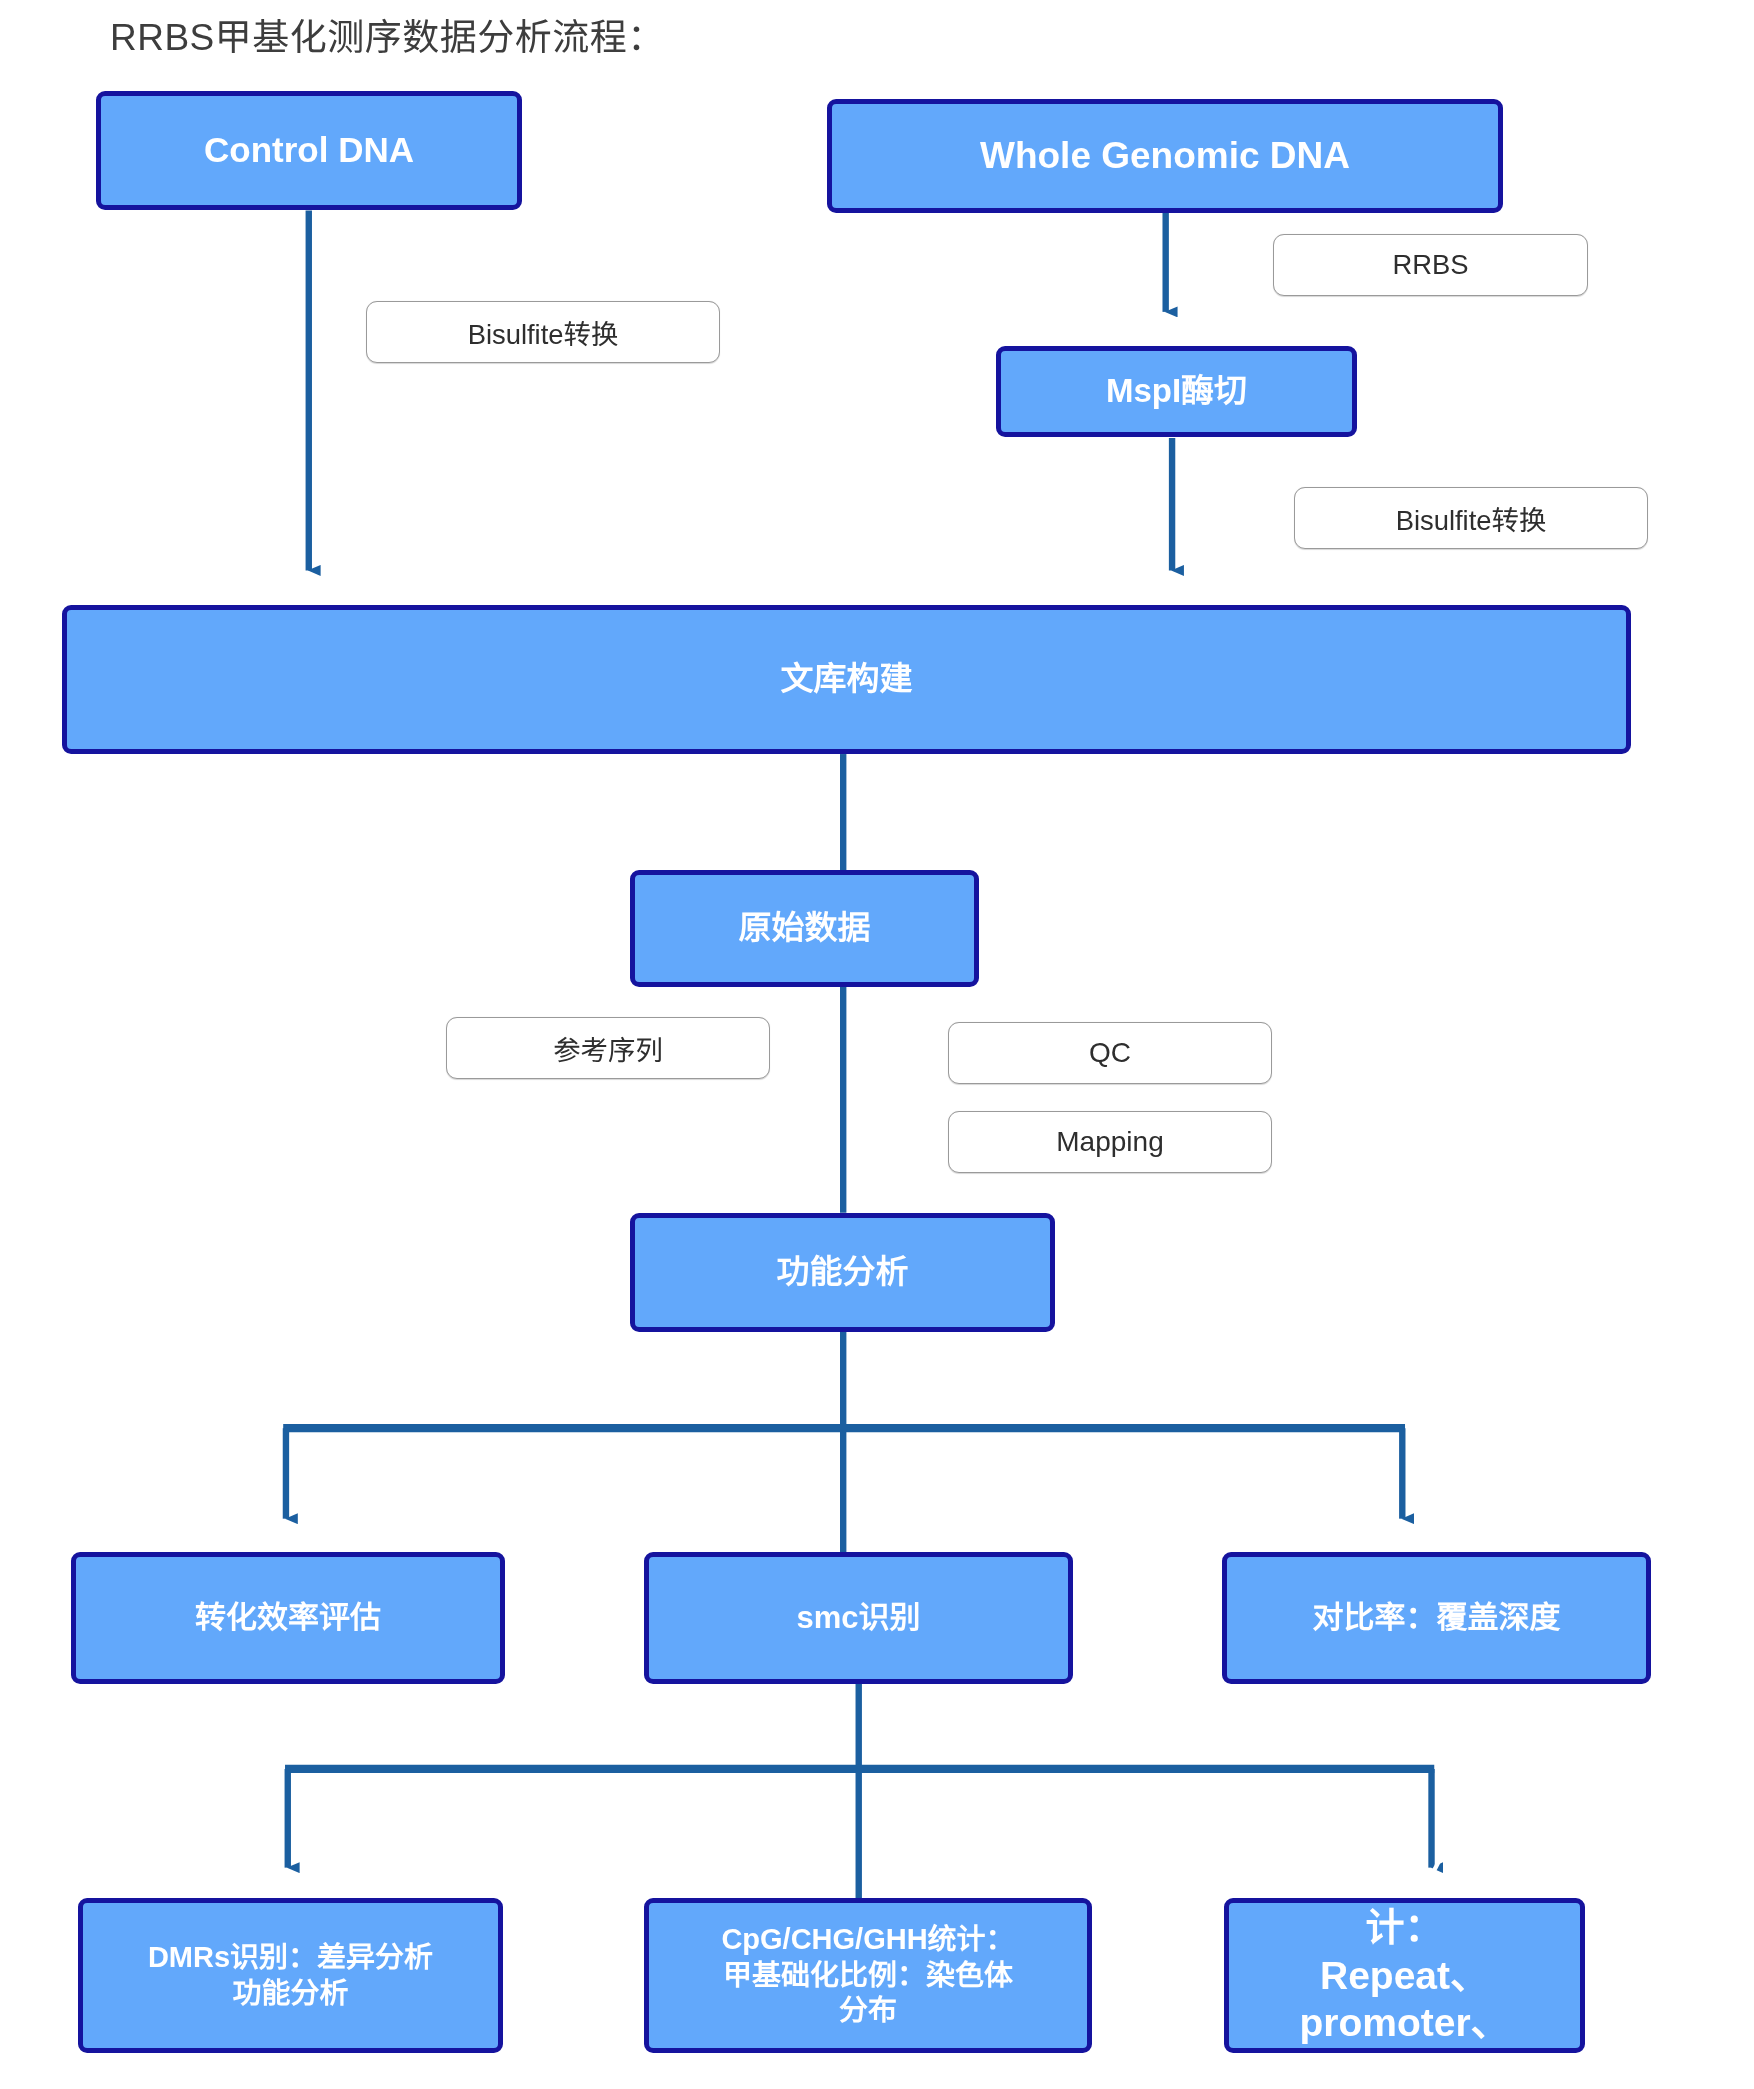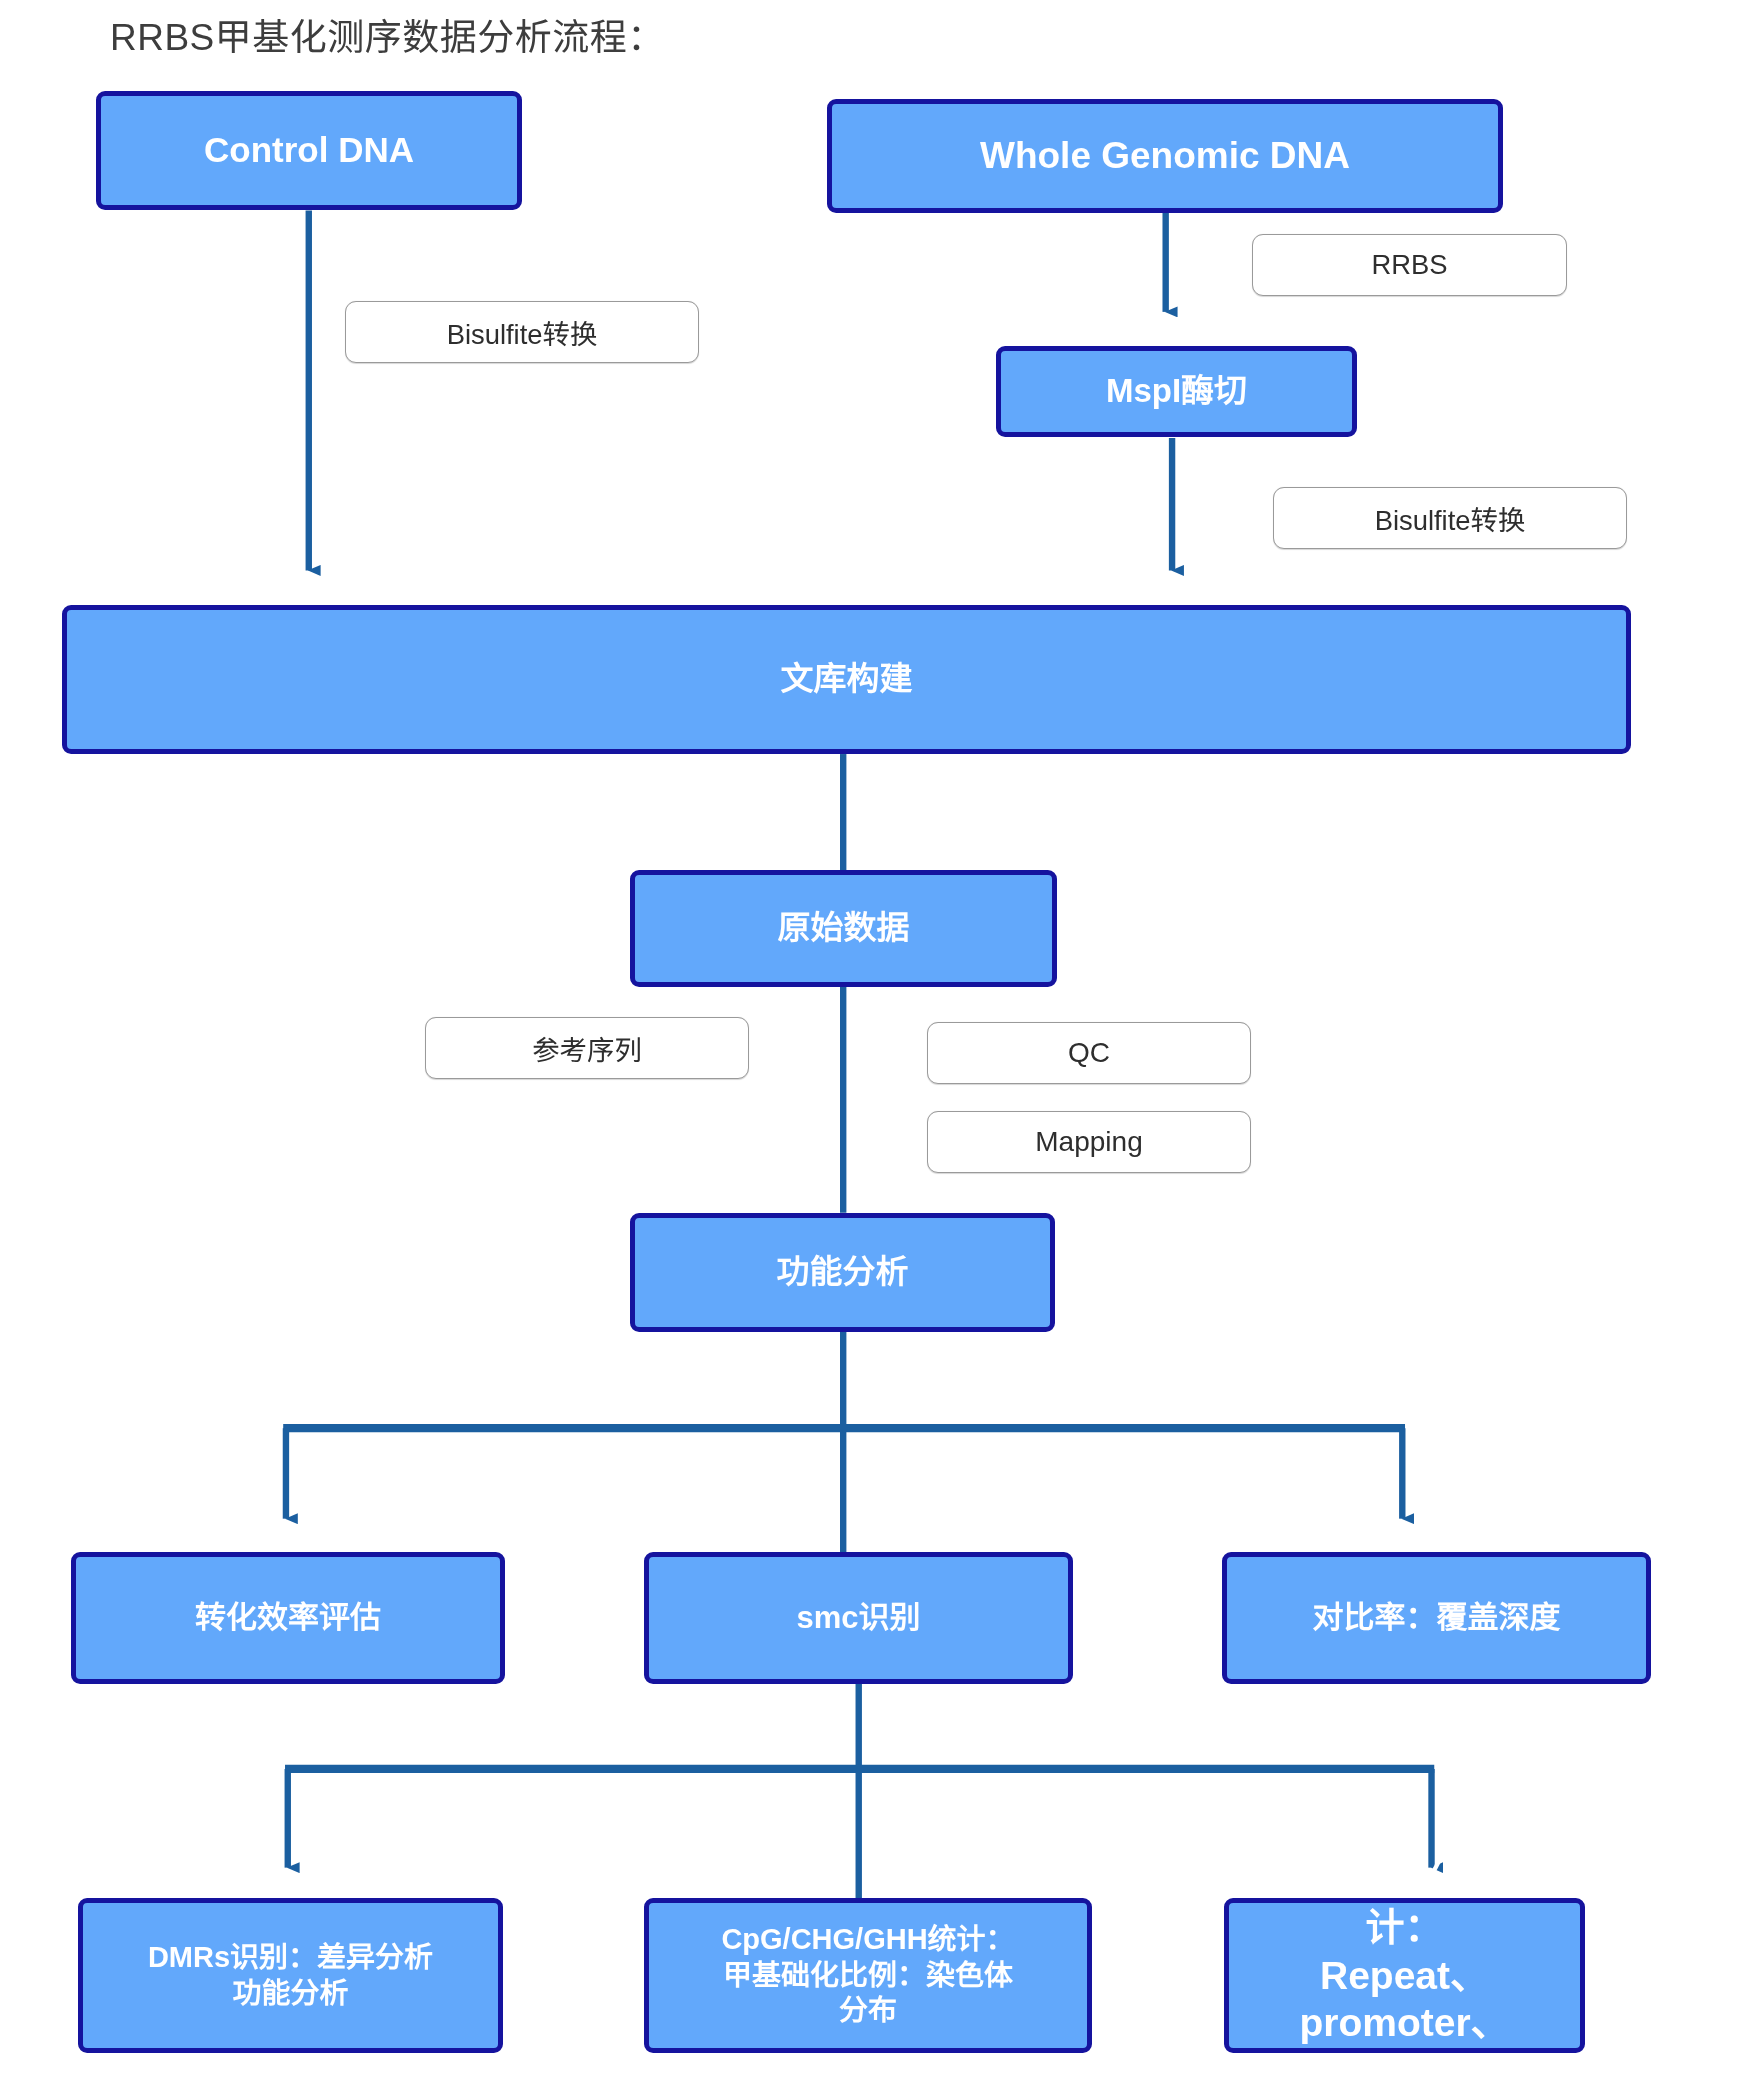--- a/index.html
+++ b/index.html
@@ -60,27 +60,28 @@
     background: #ffffff;
     border: 1.8px solid #9a9a9a;
     border-radius: 11px;
     color: #2e2e2e;
     display: flex;
     align-items: center;
     justify-content: center;
     text-align: center;
     z-index: 3;
     box-shadow: 0 0.9px 0.9px rgba(0,0,0,0.16);
+    margin-left: 21px;
   }
   
   #n-control      { left:96px;  top:91px;  width:426px;  height:119px; font-size:35px; }
   #n-wgdna        { left:827px;  top:80px;   width:676px;  height:114px; font-size:37px;margin-top:19px; }
   #n-mspi         { left:996px; top:346px;  width:361px;  height:91px; font-size:33px; }
   #n-library      { left:62px;   top:605px;  width:1569px; height:149px; font-size:33px; }
-  #n-rawdata      { left:630px;  top:870px;  width:427px;  height:117px; font-size:33px; }
+  #n-rawdata      { left:630px;  top:870px;  width:349px;  height:117px; font-size:33px; }
   #n-align        { left:630px;  top:1213px; width:425px;  height:119px; font-size:33px; }
   #n-conv         { left:71px;   top:1552px; width:434px;  height:132px; font-size:31px; }
   #n-smc          { left:644px;  top:1552px; width:429px;  height:132px; font-size:31px; }
   #n-coverage     { left:1222px; top:1552px; width:429px;  height:132px; font-size:31px; }
   #n-dmr          { left:78px;   top:1898px; width:425px;  height:155px; font-size:29px; }
   #n-cpg          { left:644px;  top:1898px; width:448px;  height:155px; font-size:29px; }
   #n-func         { left:1224px; top:1898px; width:361px;  height:155px; font-size:39px; }
   
   #t-bisulfite-1  { left:345px;  top:301px;  width:354px;  height:62px;  font-size:27.4px; }
   #t-rrbs         { left:1252px; top:234px;  width:315px;  height:62px;  font-size:27.4px; }

